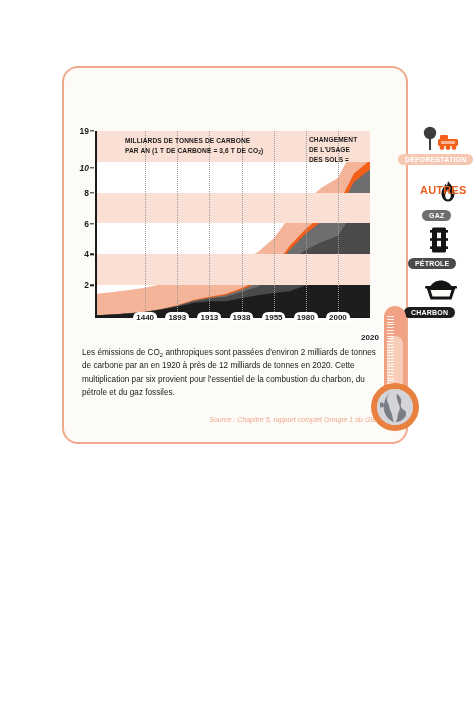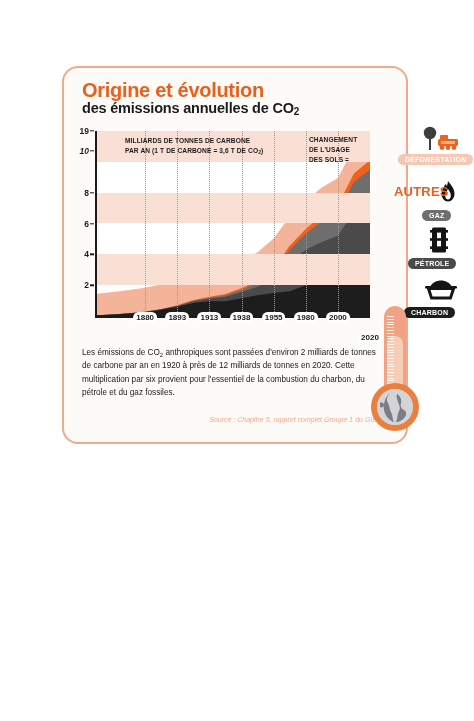--- a/index.html
+++ b/index.html
@@ -204,25 +204,25 @@
     white-space: nowrap;
     letter-spacing: 0.2px;
     text-align: center;
   }
   .badge-deforestation {
     left: 4px; top: 26px;
     background: #f6c7b2;
     color: #ffffff;
   }
   .badge-autres {
-    left: 0; top: 56px;
+    left: 26px; top: 56px;
     background: transparent;
     color: #e8601c;
     padding: 0;
-    font-size: 13px;
+    font-size: 11px;
   }
   .badge-gaz {
     left: 28px; top: 82px;
     background: #6e6e6e;
   }
   .badge-petrole {
     left: 14px; top: 130px;
     background: #4a4a4a;
   }
   .badge-charbon {
@@ -311,33 +311,29 @@
     border-radius: 50%;
     background: #d8d8dc;
     overflow: hidden;
   }
 </style>
 </head>
 <body>
 
 <div class="card">
 
-  <div class="title-block">
-    <div class="title-main">Origine et évolution</div>
-    <div class="title-sub"><span>des émissions annuelles de CO</span><sub>2</sub></div>
-  </div>
 
   <div class="chart-wrap">
 
     <div class="y-axis-labels" id="yaxis">
         <div class="ytick" style="top: 154.167px;">2</div>
         <div class="ytick" style="top: 123.333px;">4</div>
         <div class="ytick" style="top: 92.5px;">6</div>
         <div class="ytick" style="top: 61.6667px;">8</div>
-        <div class="ytick" style="top: 20px; font-style: italic;">10</div>
+        <div class="ytick" style="top: 37px; font-style: italic;">10</div>
         <div class="ytick" style="top: 0px;">19</div>
       </div>
     <div class="axis-line-y"></div>
     <div class="axis-line-x"></div>
 
     <div class="plot" id="plot">
       <svg width="273" height="185">
           <path d="M 0 162.64583333333334 L 16.058823529411764 161.10416666666666 L 32.11764705882353 159.1 L 48.1764705882353 156.7875 L 64.23529411764706 153.24166666666667 L 80.29411764705883 148.77083333333334 L 96.3529411764706 142.9125 L 112.41176470588235 138.75 L 128.47058823529412 135.20416666666665 L 144.52941176470588 129.5 L 160.58823529411765 121.32916666666665 L 176.64705882352942 107.45416666666667 L 192.7058823529412 85.5625 L 208.76470588235293 69.375 L 224.8235294117647 56.57916666666665 L 240.88235294117646 47.02083333333334 L 256.94117647058823 16.18749999999997 L 273 3.083333333333343 L 273 185 L 0 185 Z" fill="#f4b49a"></path>
           <path d="M 0 184.22916666666666 L 16.058823529411764 183.45833333333334 L 32.11764705882353 182.225 L 48.1764705882353 180.68333333333334 L 64.23529411764706 177.90833333333333 L 80.29411764705883 174.20833333333334 L 96.3529411764706 169.12083333333334 L 112.41176470588235 165.72916666666666 L 128.47058823529412 162.95416666666665 L 144.52941176470588 157.25 L 160.58823529411765 149.85 L 176.64705882352942 136.74583333333334 L 192.7058823529412 114.85416666666667 L 208.76470588235293 97.89583333333334 L 224.8235294117647 84.32916666666667 L 240.88235294117646 74 L 256.94117647058823 42.395833333333314 L 273 29.291666666666657 L 273 185 L 0 185 Z" fill="#f2601a"></path>
           <path d="M 0 184.22916666666666 L 16.058823529411764 183.45833333333334 L 32.11764705882353 182.225 L 48.1764705882353 180.8375 L 64.23529411764706 178.21666666666667 L 80.29411764705883 174.67083333333332 L 96.3529411764706 169.7375 L 112.41176470588235 166.65416666666667 L 128.47058823529412 164.1875 L 144.52941176470588 158.79166666666669 L 160.58823529411765 151.85416666666666 L 176.64705882352942 139.52083333333331 L 192.7058823529412 118.70833333333333 L 208.76470588235293 102.52083333333334 L 224.8235294117647 90.18749999999999 L 240.88235294117646 80.93750000000001 L 256.94117647058823 50.87499999999997 L 273 38.541666666666686 L 273 185 L 0 185 Z" fill="#6e6e6e"></path>
@@ -360,21 +356,21 @@
         <span>PAR AN (1 T DE CARBONE = 3,6 T DE CO</span><sub>2</sub><span>)</span>
       </div>
         <div class="note-right">
         <span>CHANGEMENT</span><br>
         <span>DE L'USAGE</span><br>
         <span>DES SOLS =</span>
       </div>
       </div>
 
     <div class="x-labels" id="xaxis">
-        <div class="xtick" style="left: 48.1765px;">1880</div>
+        <div class="xtick" style="left: 48.1765px;">1440</div>
         <div class="xtick" style="left: 80.2941px;">1893</div>
         <div class="xtick" style="left: 112.412px;">1913</div>
         <div class="xtick" style="left: 144.529px;">1938</div>
         <div class="xtick" style="left: 176.647px;">1955</div>
         <div class="xtick" style="left: 208.765px;">1980</div>
         <div class="xtick" style="left: 240.882px;">2000</div>
         <div class="xtick" style="left: 273px; margin-top: 20px;">2020</div>
       </div>
   </div>
 

